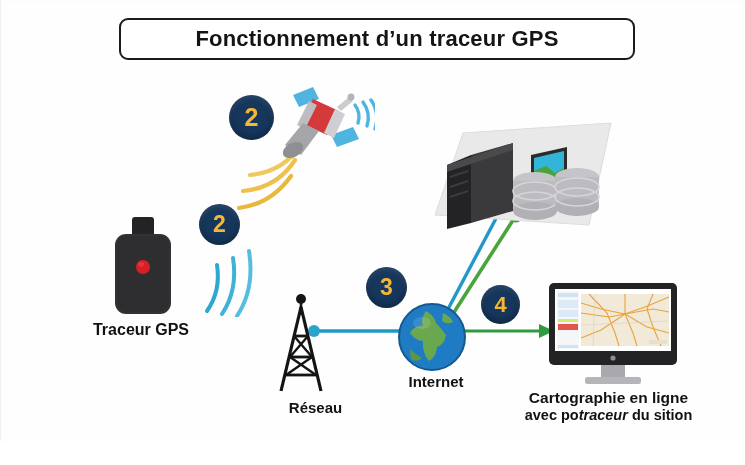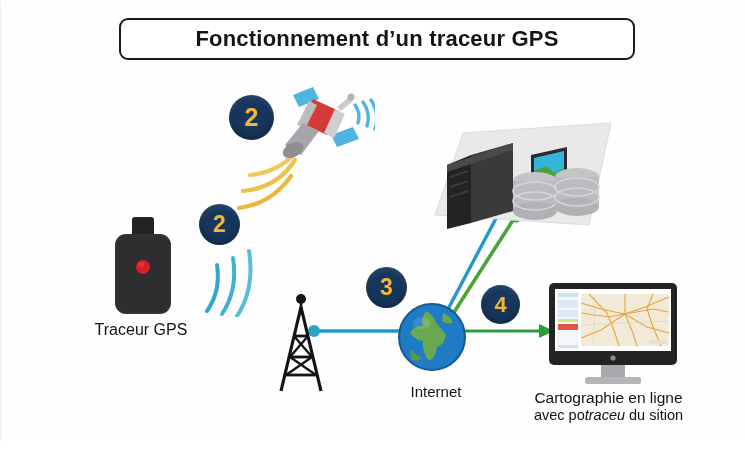--- a/index.html
+++ b/index.html
@@ -31,29 +31,29 @@
     font-size: 22px;
     font-weight: bold;
     color: #141414;
     letter-spacing: 0.2px;
     white-space: nowrap;
   }
 
   
   .label {
     position: absolute;
-    font-weight: normal;
+    font-weight: bold;
     color: #121212;
     text-align: center;
     line-height: 1.18;
     white-space: nowrap;
   }
   #label-tracker { left: 60px; top: 320px; width: 160px; font-size: 16px; }
   #label-tower   { left: 237px; top: 398px; width: 155px; font-size: 15px; }
-  #label-internet{ left: 380px; top: 372px; width: 110px; font-size: 15px; margin-top: 10px; }
+  #label-internet{ left: 380px; top: 372px; width: 110px; font-size: 15px; }
   #label-map     { left: 480px; top: 377px; width: 255px; font-size: 15.5px; margin-top: 11px; }
   #label-map .l2 { font-size: 14.5px; }
   #label-map .it { font-style: italic; }
 
   
   .badge {
     position: absolute;
     border-radius: 50%;
     background: #16365c;
     color: #f5b731;
@@ -162,20 +162,21 @@
     <line x1="28" y1="8" x2="28" y2="22" stroke="#141414" stroke-width="2.6"></line>
     <path d="M28 14 L8 98" stroke="#141414" stroke-width="3.2" fill="none"></path>
     <path d="M28 14 L48 98" stroke="#141414" stroke-width="3.2" fill="none"></path>
     <line x1="21" y1="43" x2="35" y2="43" stroke="#141414" stroke-width="2.8"></line>
     <line x1="17" y1="64" x2="39" y2="64" stroke="#141414" stroke-width="2.8"></line>
     <line x1="13" y1="82" x2="43" y2="82" stroke="#141414" stroke-width="2.8"></line>
     <path d="M21 43 L39 64 M35 43 L17 64" stroke="#141414" stroke-width="2.4"></path>
     <path d="M17 64 L43 82 M39 64 L13 82" stroke="#141414" stroke-width="2.4"></path>
   </svg>
   <div class="label" id="label-tower">
+    <div>Réseau</div>
   </div>
 
   <svg class="icon-abs" id="globe-icon" viewBox="0 0 72 72">
     <circle cx="36" cy="36" r="33" fill="#1f7cc4"></circle>
     <circle cx="36" cy="36" r="33" fill="none" stroke="#15598f" stroke-width="2"></circle>
     <path d="M30 10 Q 24 18 27 25 Q 18 24 14 32 Q 20 40 27 40 Q 26 52 33 60 Q 40 56 41 46 Q 48 44 50 34 Q 44 26 40 22 Q 38 14 30 10 Z" fill="#6aa84f"></path>
     <path d="M47 12 Q 54 15 57 21 Q 51 24 46 20 Z" fill="#6aa84f"></path>
     <path d="M14 48 Q 20 54 26 57 Q 21 62 15 58 Z" fill="#5c9745"></path>
     <ellipse cx="26" cy="22" rx="9" ry="6" fill="#ffffff" opacity="0.12"></ellipse>
   </svg>
@@ -245,21 +246,21 @@
         <path d="M46 11 L44 63"></path>
       </g>
       <rect x="100" y="57" width="18" height="4" fill="#e7e0d0"></rect>
     </g>
     <circle cx="64" cy="75" r="2.6" fill="#8d8d92"></circle>
     <rect x="52" y="82" width="24" height="12" fill="#a9a9ad"></rect>
     <rect x="36" y="94" width="56" height="7" rx="2.5" fill="#b5b5b9"></rect>
   </svg>
   <div class="label" id="label-map">
     <div>Cartographie en ligne</div>
-    <div class="l2"><span>avec po</span><span class="it">traceu</span><span> du sition</span></div>
+    <div class="l2"><span>avec po</span><span class="it">traceur</span><span> du sition</span></div>
   </div>
 
   <div class="badge" id="badge-2a">2</div>
   <div class="badge" id="badge-2b">2</div>
   <div class="badge" id="badge-3">3</div>
   <div class="badge" id="badge-4">4</div>
 
 </div>
 
 </body></html>

